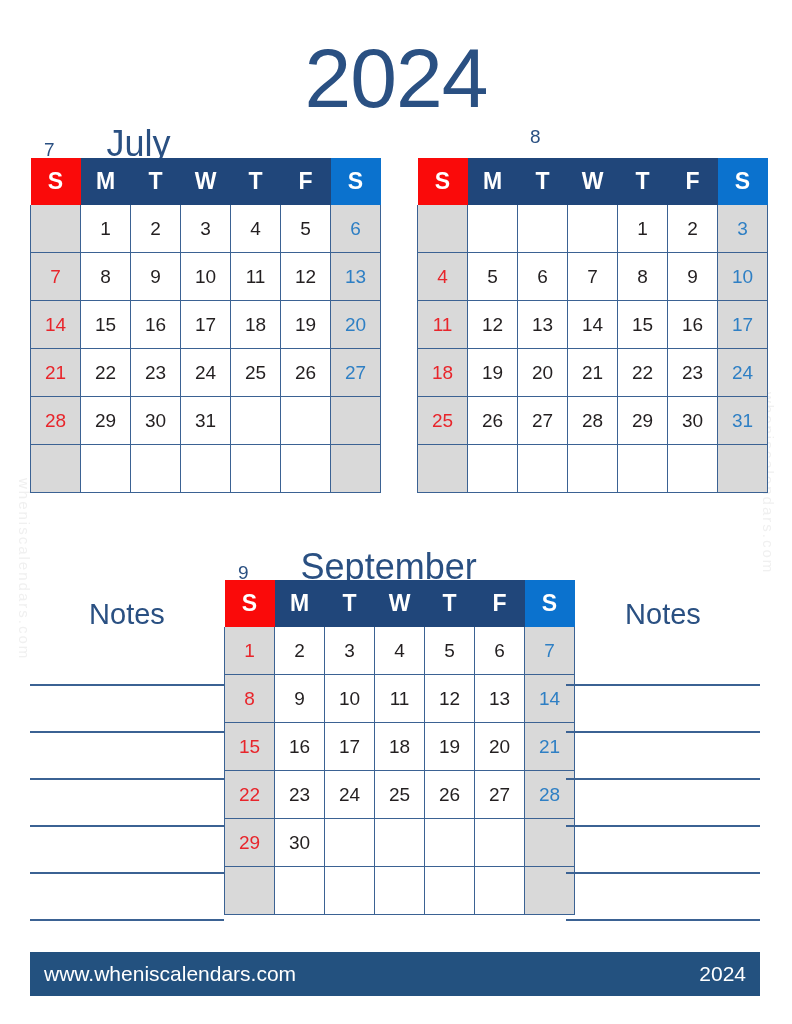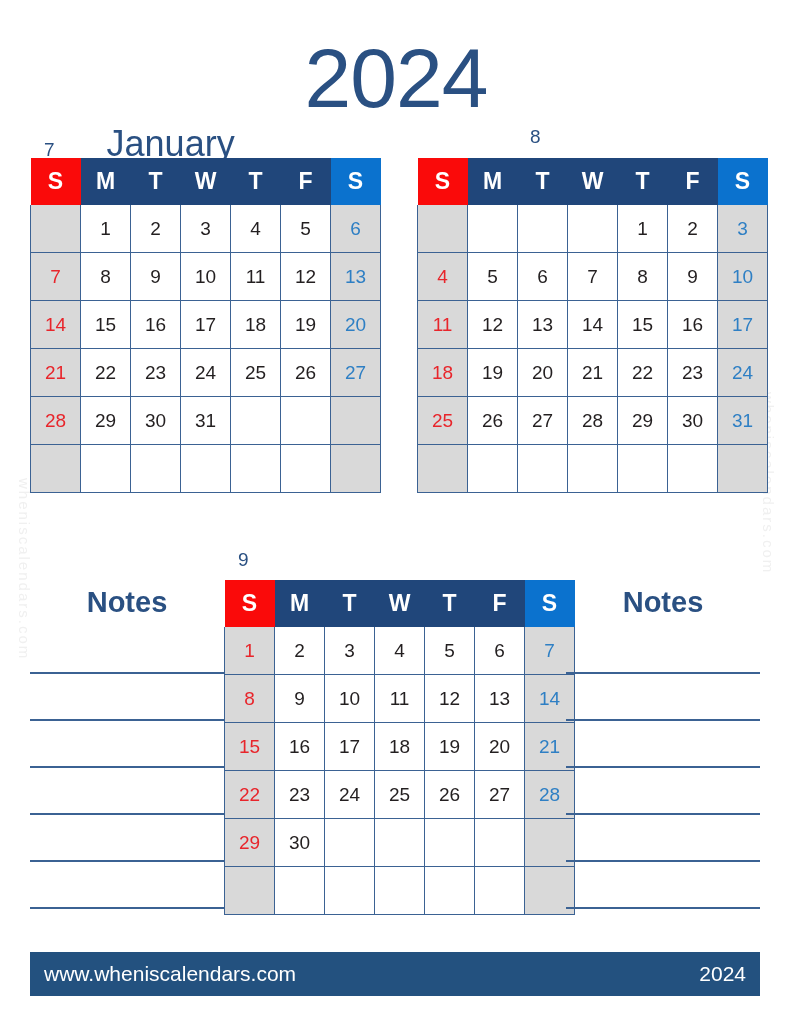--- a/index.html
+++ b/index.html
@@ -106,24 +106,23 @@
   .cal td.sat    { background: #D9D9D9; color: #2E7FC4; }
   .cal td.empty  { color: transparent; }
 
   #cal-july      { left: 30px;  top: 157px; }
   #cal-august    { left: 417px; top: 157px; }
   #cal-september { left: 224px; top: 579px; }
 
   
   .notes {
     position: absolute;
-    top: 579px;
+    top: 591px;
     width: 194px;
     height: 336px;
-    font-weight: bold;
   }
   #notes-left  { left: 30px; }
   #notes-right { left: 566px; }
 
   .notes-title {
     text-align: center;
     font-size: 29px;
     color: #2A5082;
     line-height: 46px;
     height: 46px;
@@ -168,29 +167,30 @@
 
 <div class="page">
 
   <div class="watermark left">wheniscalendars.com</div>
   <div class="watermark right">wheniscalendars.com</div>
 
   <div class="year-title">2024</div>
 
   <div class="month-heading" id="heading-july">
     <span class="m-num">7</span>
-    <span class="m-name">January</span>
+    <span class="m-name">July</span>
   </div>
 
   <div class="month-heading" id="heading-august">
     <span class="m-num">8</span>
   </div>
 
   <div class="month-heading" id="heading-september">
     <span class="m-num">9</span>
+    <span class="m-name">September</span>
   </div>
 
   <table class="cal" id="cal-july">
       <thead>
         <tr>
           <th class="sun">S</th>
           <th class="wd">M</th>
           <th class="wd">T</th>
           <th class="wd">W</th>
           <th class="wd">T</th>

